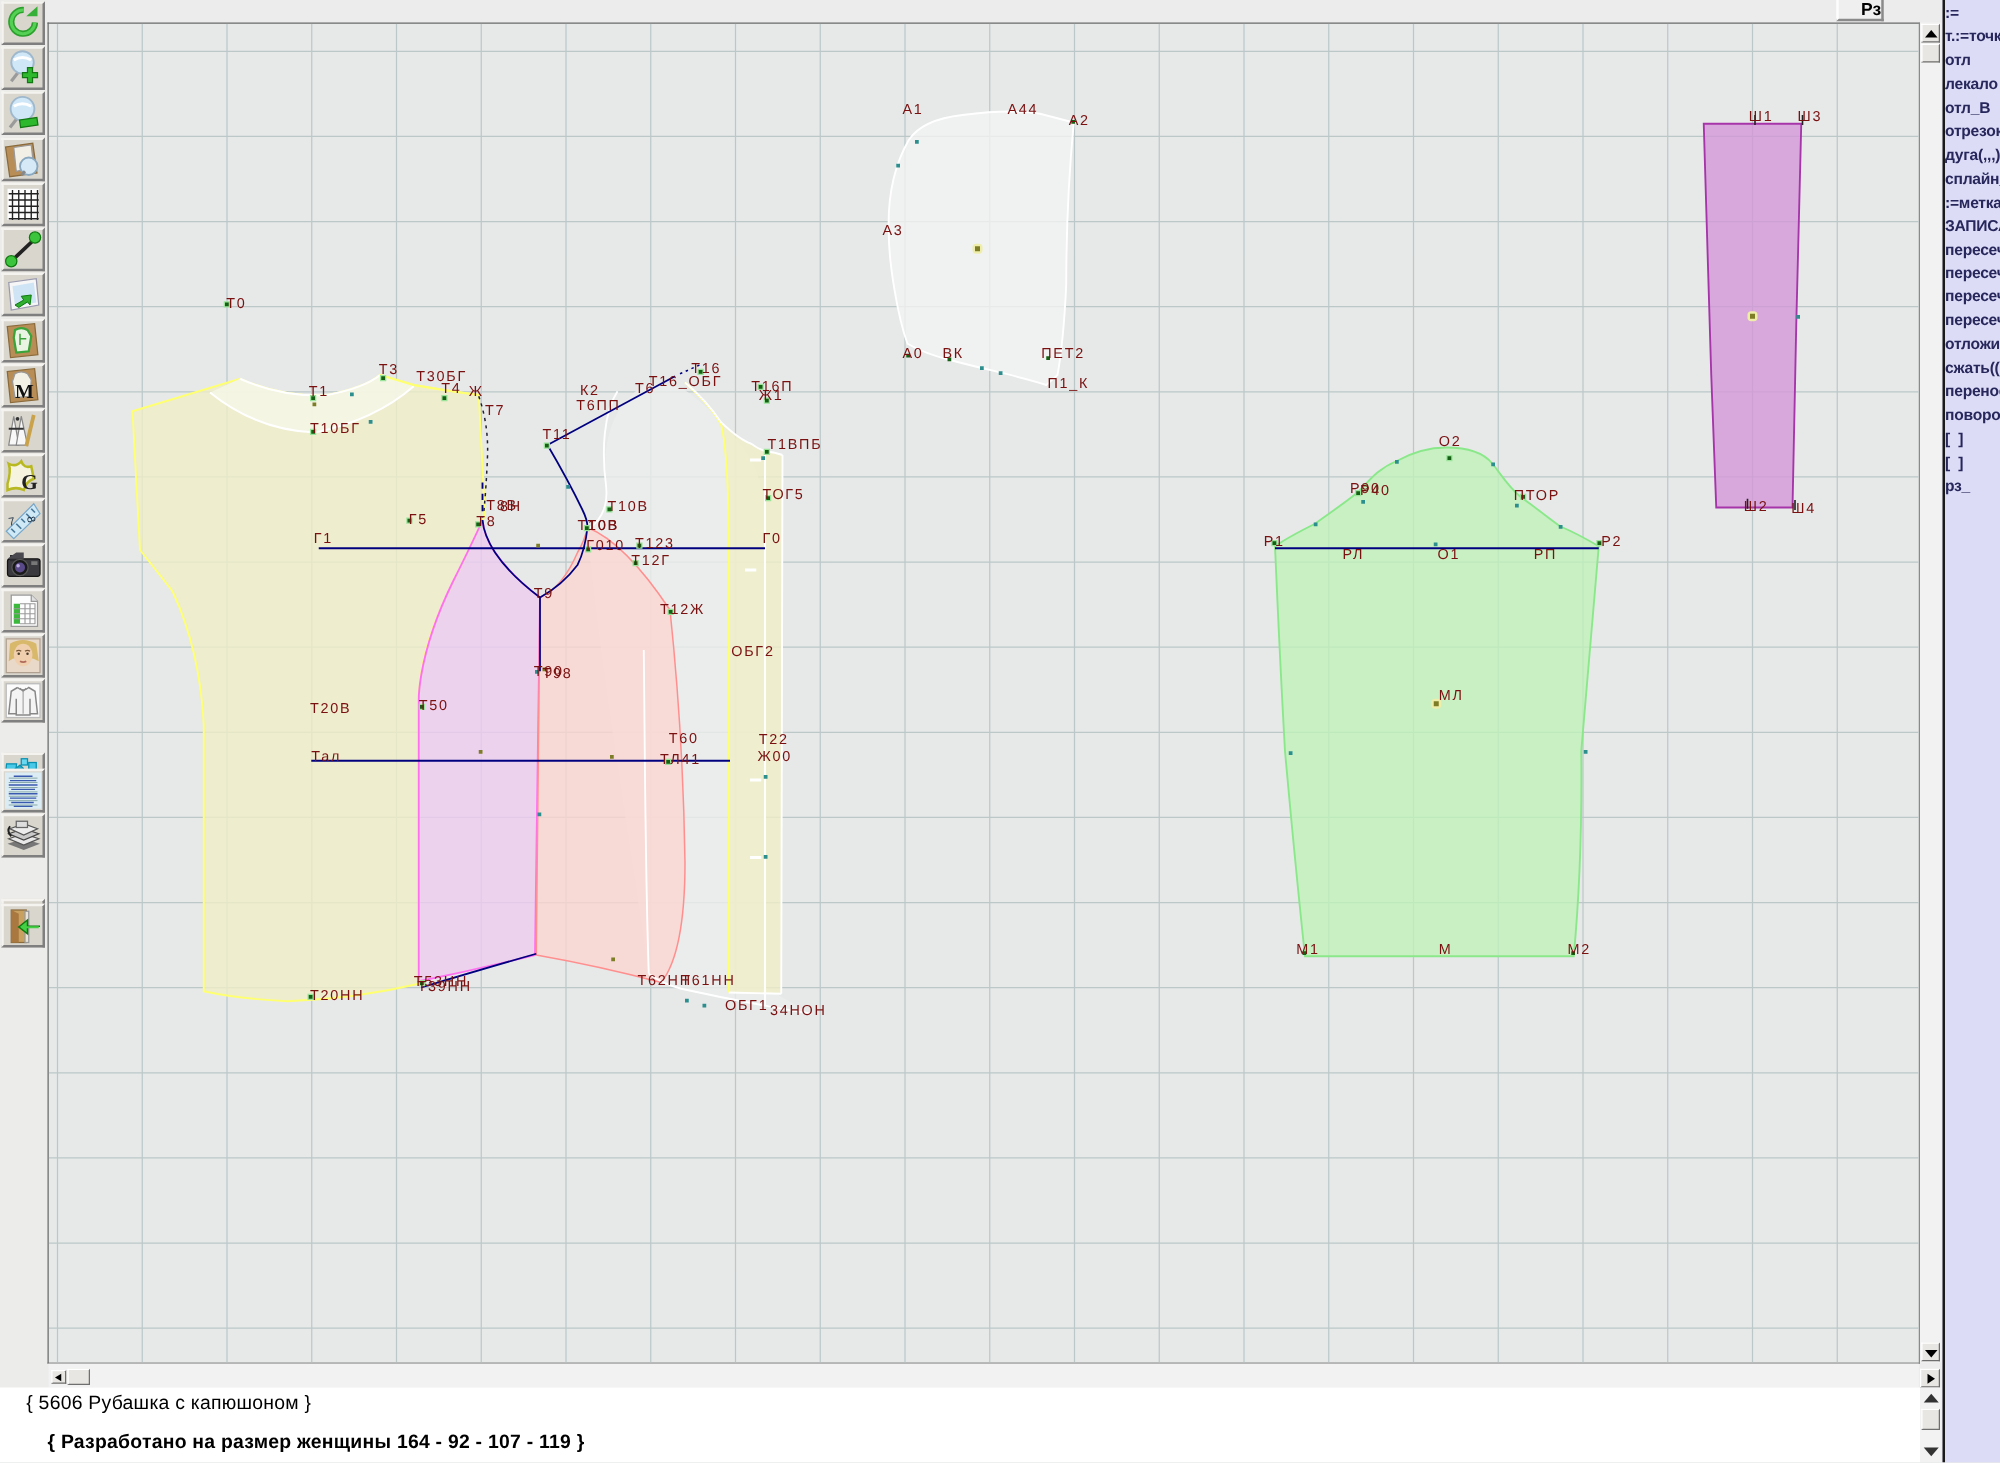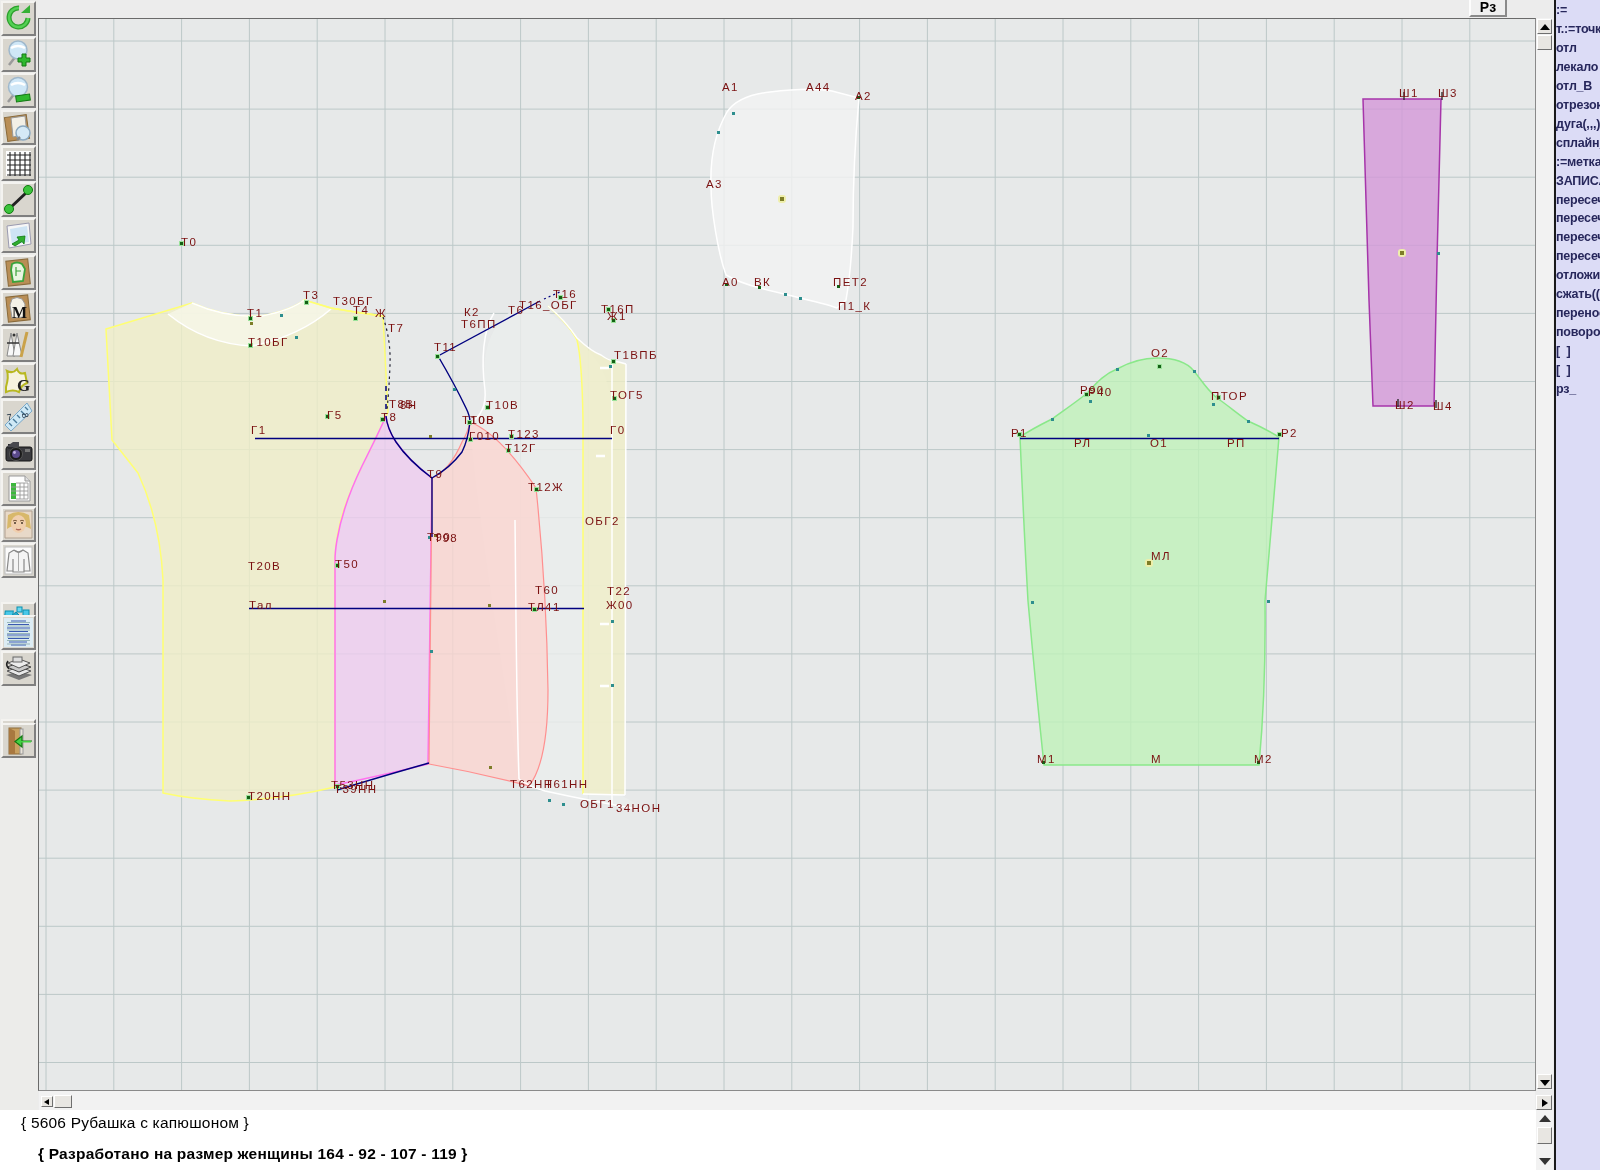--- a/index.html
+++ b/index.html
@@ -241,21 +241,21 @@
       <svg width="31" height="31">
         <rect x="6" y="3" width="12" height="26" fill="#c8a060" stroke="#8a6a3a"></rect>
         <path d="M6 3 L12 6 L12 29 L6 29 Z" fill="#a87840"></path>
         <rect x="17" y="4" width="3" height="25" fill="#e8e2d8" stroke="#999"></rect>
         <path d="M29 16 L19 16 L19 11 L12 16.5 L19 22 L19 17" fill="#44d044" stroke="#107810" stroke-width="1.2"></path>
         <path d="M14 16 h14 v1.5 h-14 z" fill="#44d044"></path>
       </svg>
     </div>
 </div>
 
-<div class="topbtn" style="left:1469px;width:38px;">Рз</div>
+<div class="topbtn" style="left:1469px;width:38px;text-align:right;">Рз</div>
 
 <div class="topbtn" style="left:1599px;width:39px;">Мд</div>
 
 <div id="canvas" class="abs"></div>
 
 <svg id="cv" class="abs" style="left:39px;top:19px;" width="1496" height="1071" viewBox="39 19 1496 1071">
 
 <path d="M46.0 19V1090 M113.8 19V1090 M181.6 19V1090 M249.4 19V1090 M317.2 19V1090 M385.0 19V1090 M452.8 19V1090 M520.6 19V1090 M588.4 19V1090 M656.2 19V1090 M724.0 19V1090 M791.8 19V1090 M859.6 19V1090 M927.4 19V1090 M995.2 19V1090 M1063.0 19V1090 M1130.8 19V1090 M1198.6 19V1090 M1266.4 19V1090 M1334.2 19V1090 M1402.0 19V1090 M1469.8 19V1090" stroke="#bcc8c8" stroke-width="1"></path>
 
 <path d="M39 41.0H1535 M39 109.1H1535 M39 177.2H1535 M39 245.3H1535 M39 313.4H1535 M39 381.5H1535 M39 449.6H1535 M39 585.8H1535 M39 517.7H1535 M39 653.9H1535 M39 722.0H1535 M39 790.1H1535 M39 858.2H1535 M39 926.3H1535 M39 994.4H1535 M39 1062.5H1535" stroke="#bcc8c8" stroke-width="1"></path>

